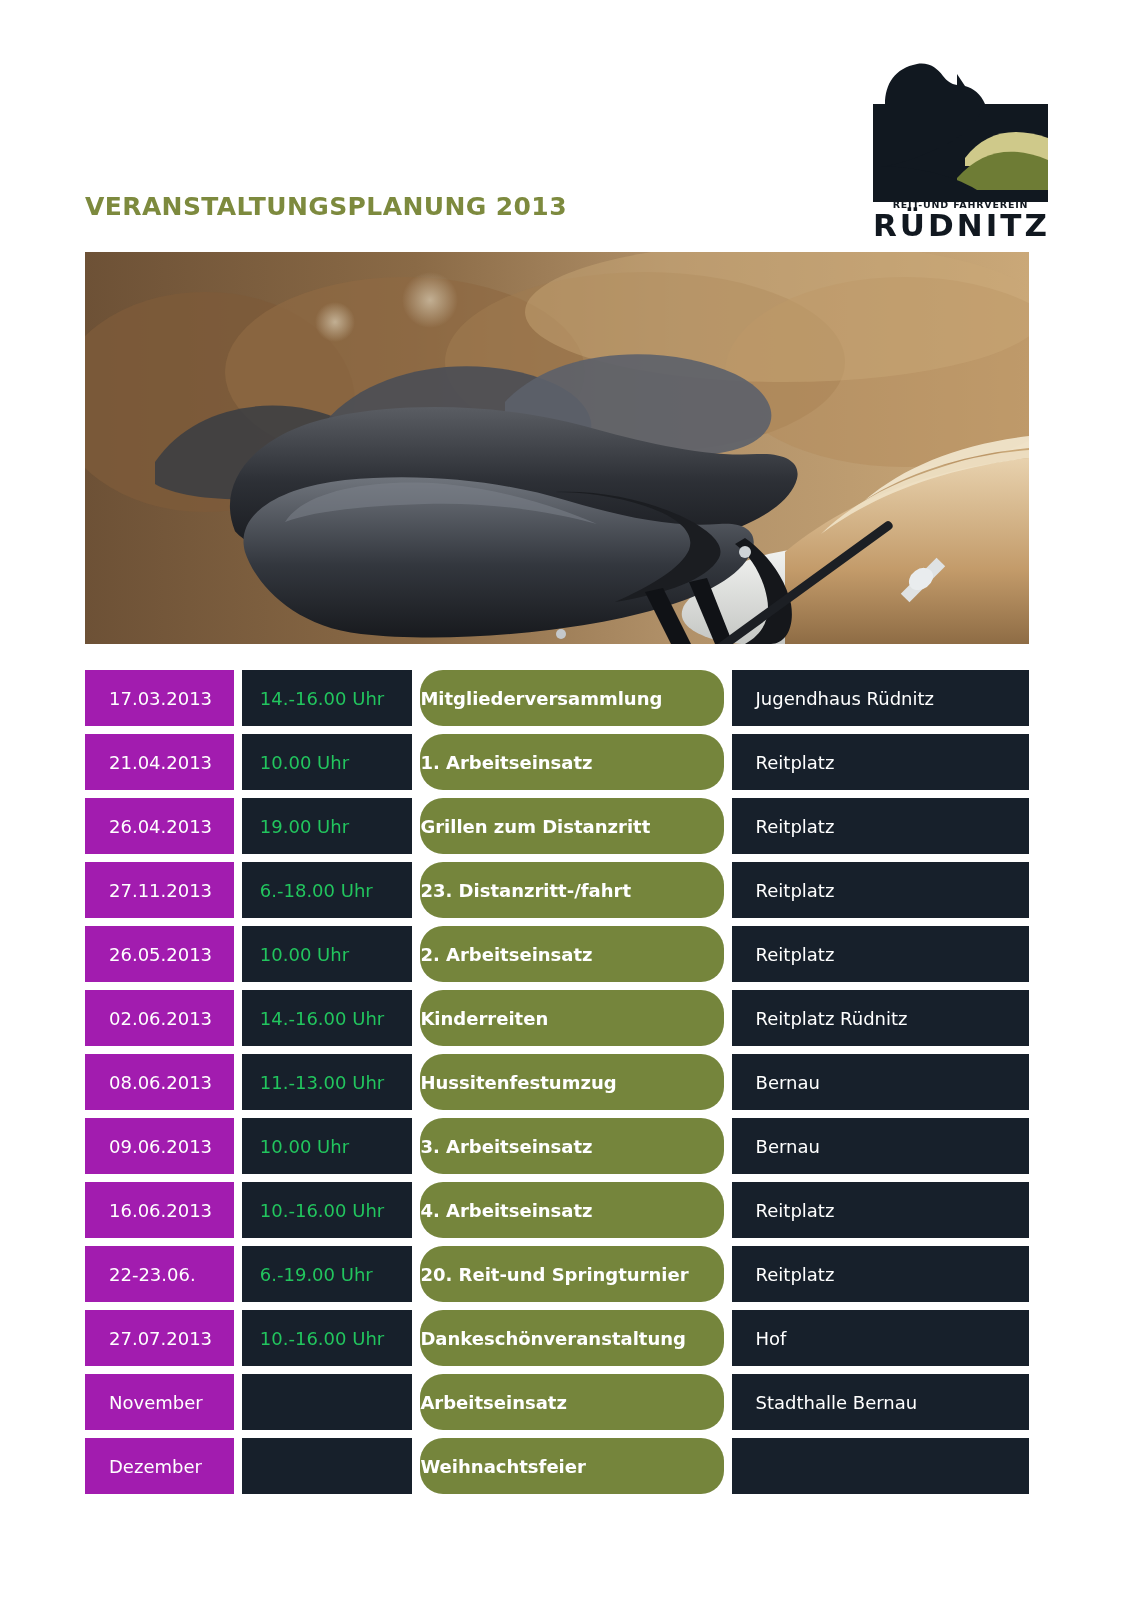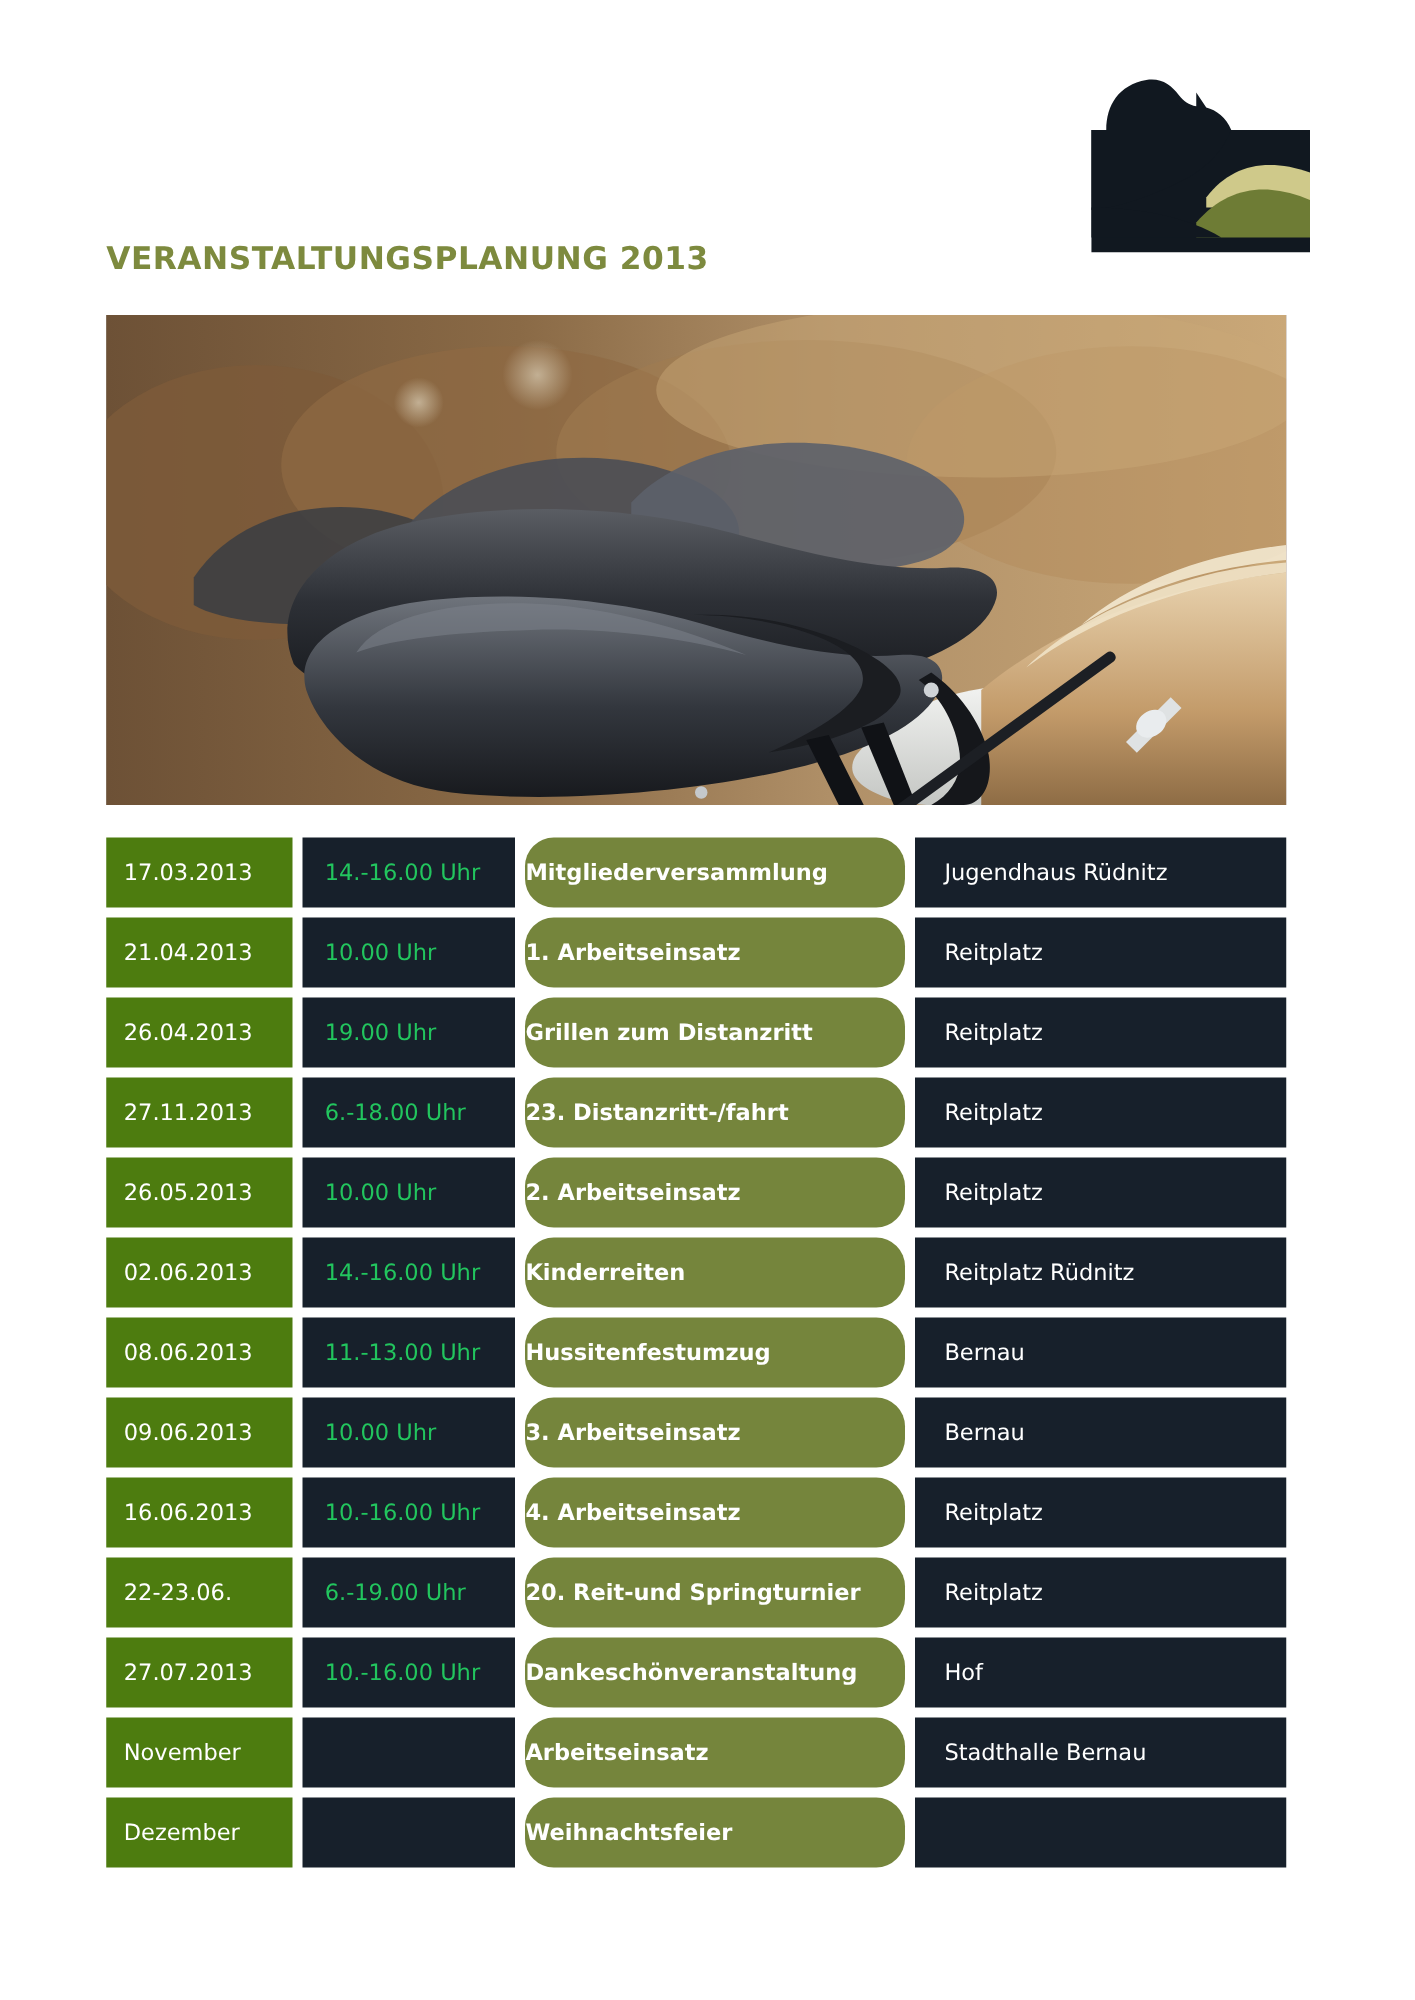--- a/index.html
+++ b/index.html
@@ -93,23 +93,23 @@
     height: 56px;
   }
   .cell {
     display: flex;
     align-items: center;
     box-sizing: border-box;
     height: 56px;
   }
   .cell-date {
     width: 150px;
-    background: #4d7c0f;
+    background: #a21caf;
     color: #ffffff;
-    padding-left: 14px;
+    padding-left: 24px;
     font-size: 18px;
     font-family: "DejaVu Sans", sans-serif;
   }
   .cell-time {
     width: 172px;
     background: #17202b;
     color: #22c55e;
     padding-left: 18px;
     font-size: 18px;
     font-family: "DejaVu Sans", sans-serif;
@@ -145,20 +145,24 @@
 
       <path d="M12,42 C12,22 22,6 44,2 C56,0 64,6 70,14 C74,19 78,22 84,23 L84,12 L92,24 C100,26 108,32 112,42 Z" fill="#111820"></path>
 
       <path d="M92,96 C112,70 140,64 175,76 L175,104 L92,104 Z" fill="#cfc98a"></path>
 
       <path d="M84,116 C110,86 142,84 175,98 L175,128 L84,128 Z" fill="#6e7c35"></path>
 
       <path d="M0,42 L112,42 C104,62 88,76 66,86 C44,96 22,104 0,106 Z" fill="#111820"></path>
       <path d="M0,104 C40,104 78,112 104,128 L0,128 Z" fill="#111820"></path>
     </svg>
+  </div>
+  <div class="logo-wordmark">
+    <div class="logo-sub">REIT-UND FAHRVEREIN</div>
+    <div class="logo-main">RÜDNITZ</div>
   </div>
 </div>
 
 <div class="hero">
   <svg width="944" height="392" viewBox="0 0 944 392" aria-hidden="true">
     <defs>
       <linearGradient id="bgGrad" x1="0" y1="0" x2="1" y2="0">
         <stop offset="0%" stop-color="#6d5136"></stop>
         <stop offset="35%" stop-color="#8a6a46"></stop>
         <stop offset="62%" stop-color="#b09068"></stop>

